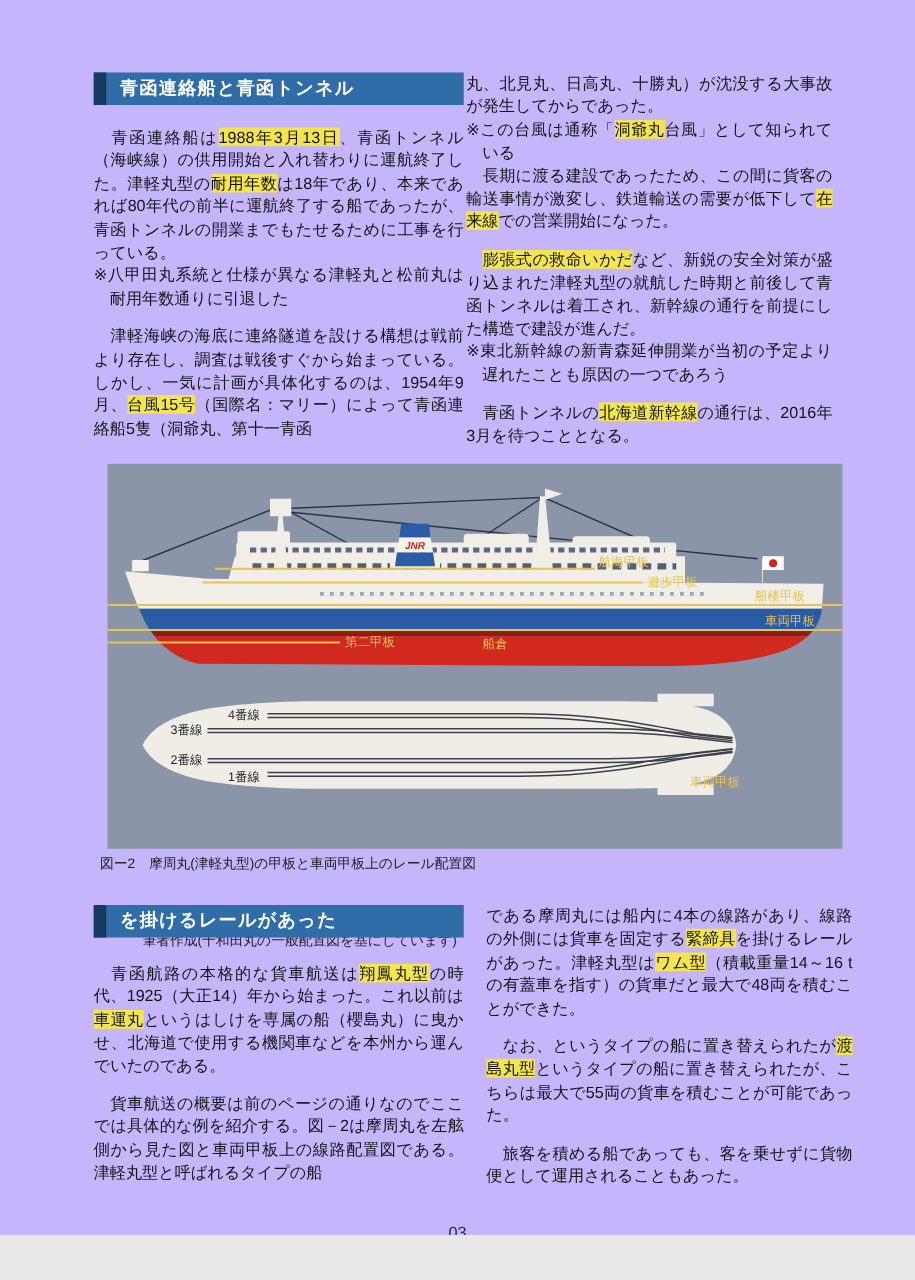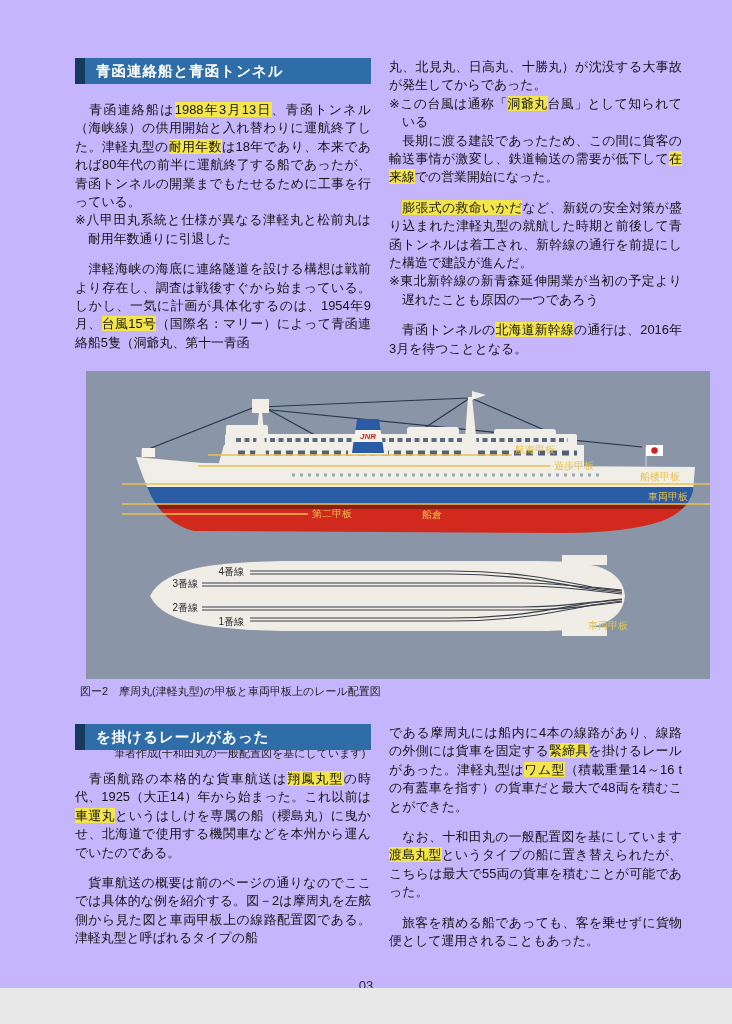--- a/index.html
+++ b/index.html
@@ -14,21 +14,21 @@
   .col .blk.para-tight{margin-top:0;}
   .hl{background:#F3E54B;}
   .heading-bar{
     display:flex;align-items:stretch;height:26px;background:#2E6DA8;margin-bottom:17px;
   }
   .heading-accent{width:10px;background:#16395E;flex:0 0 10px;}
   .heading-text{
     color:#ffffff;font-weight:bold;font-size:14.5px;line-height:26px;padding-left:11px;
     letter-spacing:1px;white-space:nowrap;
   }
-  .figure-panel{position:absolute;left:86px;top:371px;width:588px;height:308px;background:#8A96A8;padding-left:36px;}
+  .figure-panel{position:absolute;left:86px;top:371px;width:588px;height:308px;background:#8A96A8;}
   .figure-panel svg{display:block;}
   .figure-caption{position:absolute;left:80px;top:684px;font-size:11px;line-height:15px;color:#1d1d1d;}
   .figure-caption .cap2{padding-left:34px;margin-top:47px;}
   .page-number{position:absolute;left:0;right:0;top:978px;text-align:center;font-size:13px;color:#2a2a2a;}
   svg text{font-family:"Liberation Sans","DejaVu Sans",sans-serif;}
   svg text.deck-label{fill:#E9C24F;font-size:10px;}
   svg text.track-label{fill:#26262b;font-size:10px;}
   svg text.logo{fill:#C8281E;font-size:8px;font-weight:bold;font-style:italic;}
 </style>
 </head>
@@ -41,21 +41,21 @@
       <div class="heading-accent"></div>
       <div class="heading-text">青函連絡船と青函トンネル</div>
     </div>
     <div>
         <div class="blk para"><span>　青函連絡船は</span><span class="hl">1988年3月13日</span><span>、青函トンネル（海峡線）の供用開始と入れ替わりに運航終了した。津軽丸型の</span><span class="hl">耐用年数</span><span>は18年であり、本来であれば80年代の前半に運航終了する船であったが、青函トンネルの開業までもたせるために工事を行っている。</span></div>
         <div class="blk note"><span>※八甲田丸系統と仕様が異なる津軽丸と松前丸は耐用年数通りに引退した</span></div>
         <div class="blk para"><span>　津軽海峡の海底に連絡隧道を設ける構想は戦前より存在し、調査は戦後すぐから始まっている。しかし、一気に計画が具体化するのは、1954年9月、</span><span class="hl">台風15号</span><span>（国際名：マリー）によって青函連絡船5隻（洞爺丸、第十一青函</span></div>
       </div>
   </div>
 
-  <div class="col" style="left:389px;top:58px;width:293px;">
+  <div class="col" style="left:373px;top:58px;width:293px;">
     <div>
         <div class="blk para"><span>丸、北見丸、日高丸、十勝丸）が沈没する大事故が発生してからであった。</span></div>
         <div class="blk note"><span>※この台風は通称「</span><span class="hl">洞爺丸</span><span>台風」として知られている</span></div>
         <div class="blk para-tight"><span>　長期に渡る建設であったため、この間に貨客の輸送事情が激変し、鉄道輸送の需要が低下して</span><span class="hl">在来線</span><span>での営業開始になった。</span></div>
         <div class="blk para"><span>　</span><span class="hl">膨張式の救命いかだ</span><span>など、新鋭の安全対策が盛り込まれた津軽丸型の就航した時期と前後して青函トンネルは着工され、新幹線の通行を前提にした構造で建設が進んだ。</span></div>
         <div class="blk note"><span>※東北新幹線の新青森延伸開業が当初の予定より遅れたことも原因の一つであろう</span></div>
         <div class="blk para"><span>　青函トンネルの</span><span class="hl">北海道新幹線</span><span>の通行は、2016年3月を待つこととなる。</span></div>
       </div>
   </div>
 
@@ -170,20 +170,20 @@
     </div>
     <div>
         <div class="blk para"><span>　青函航路の本格的な貨車航送は</span><span class="hl">翔鳳丸型</span><span>の時代、1925（大正14）年から始まった。これ以前は</span><span class="hl">車運丸</span><span>というはしけを専属の船（櫻島丸）に曳かせ、北海道で使用する機関車などを本州から運んでいたのである。</span></div>
         <div class="blk para"><span>　貨車航送の概要は前のページの通りなのでここでは具体的な例を紹介する。図－2は摩周丸を左舷側から見た図と車両甲板上の線路配置図である。津軽丸型と呼ばれるタイプの船</span></div>
       </div>
   </div>
 
   <div class="col" style="left:389px;top:724px;width:293px;">
     <div>
         <div class="blk para"><span>である摩周丸には船内に4本の線路があり、線路の外側には貨車を固定する</span><span class="hl">緊締具</span><span>を掛けるレールがあった。津軽丸型は</span><span class="hl">ワム型</span><span>（積載重量14～16 tの有蓋車を指す）の貨車だと最大で48両を積むことができた。</span></div>
-        <div class="blk para"><span>　なお、十和田丸の一般配置図を基にしています</span><span class="hl">渡島丸型</span><span>というタイプの船に置き替えられたが、こちらは最大で55両の貨車を積むことが可能であった。</span></div>
+        <div class="blk para"><span>　なお、というタイプの船に置き替えられたが</span><span class="hl">渡島丸型</span><span>というタイプの船に置き替えられたが、こちらは最大で55両の貨車を積むことが可能であった。</span></div>
         <div class="blk para"><span>　旅客を積める船であっても、客を乗せずに貨物便として運用されることもあった。</span></div>
       </div>
   </div>
 
   <div class="page-number">03</div>
 
 </div>
 
 </body></html>

